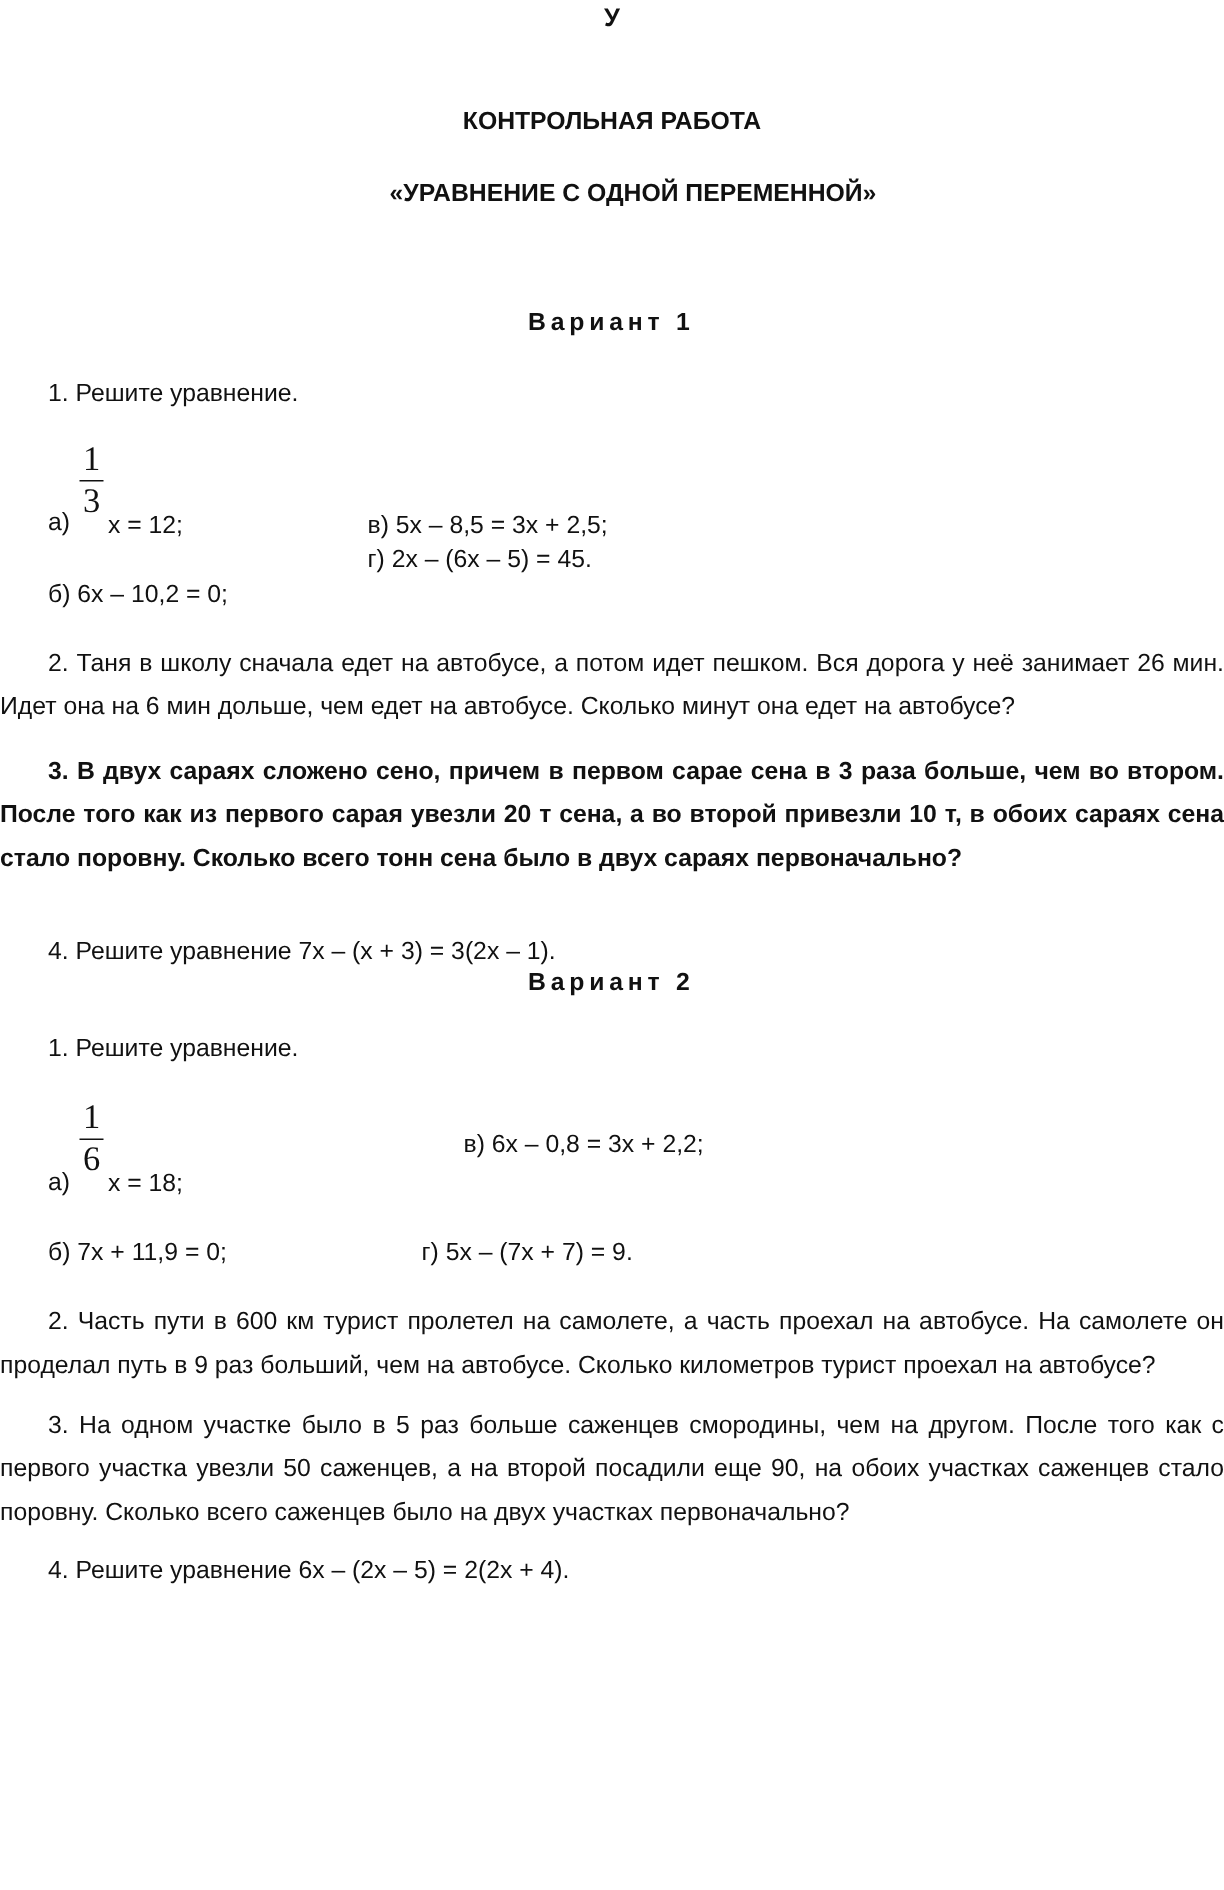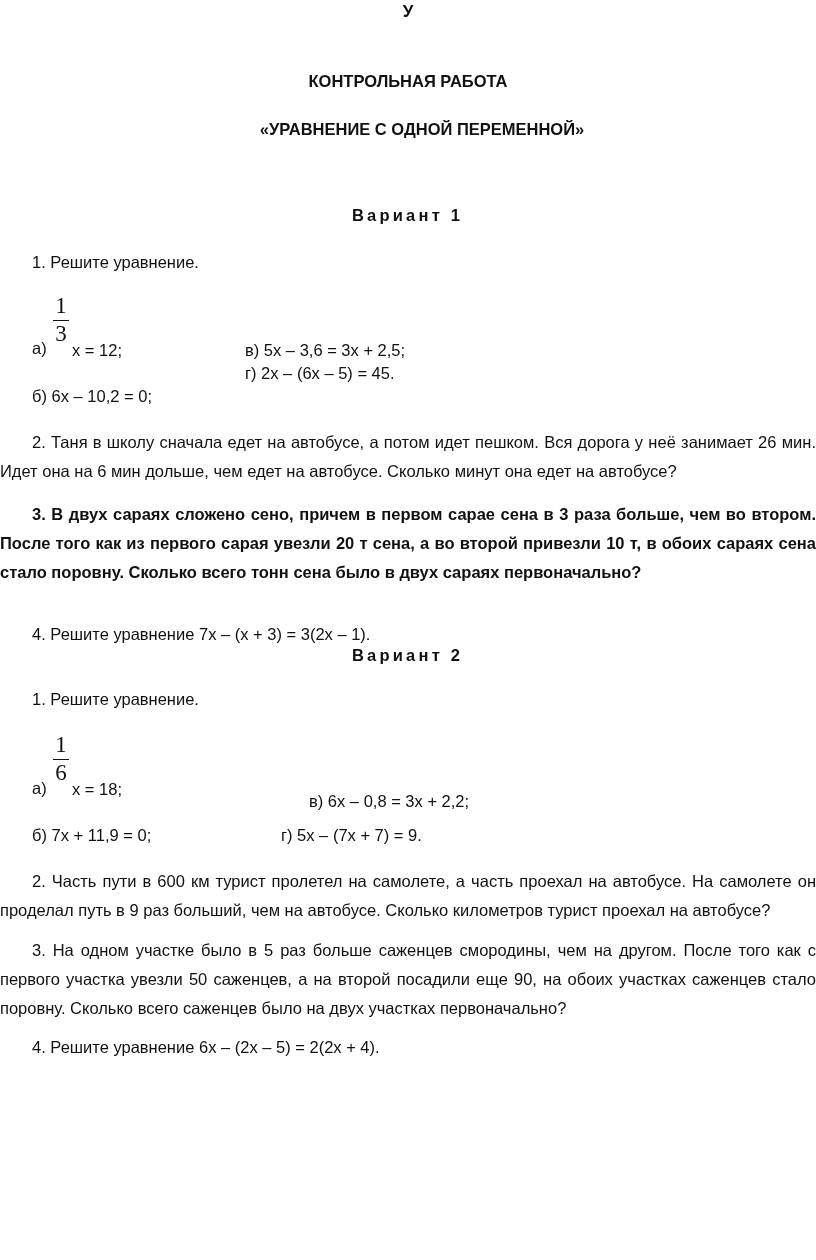--- a/index.html
+++ b/index.html
@@ -56,21 +56,21 @@
   <div class="abs" style="top:339px; left:32px;">а)</div>
   <div class="frac" style="top:294px; left:52px;">
     <span class="num">1</span>
     <span class="bar"></span>
     <span class="den">3</span>
   </div>
   <div class="abs" style="top:341px; left:72px;">x = 12;</div>
 
   <div class="abs" style="top:341px; left:245px;">
     <span>в)</span>
-    <span>5x – 3,6 = 3x + 2,5;</span>
+    <span>5x – 8,5 = 3x + 2,5;</span>
   </div>
 
   <div class="abs" style="top:387px; left:32px;text-align:right;">
     <span>б)</span>
     <span>6x – 10,2 = 0;</span>
   </div>
   <div class="abs" style="top:364px; left:245px;">
     <span>г)</span>
     <span>2x – (6x – 5) = 45.</span>
   </div>
@@ -85,21 +85,21 @@
   <div class="abs" style="top:690px; left:32px;">1. Решите уравнение.</div>
 
   <div class="abs" style="top:779px; left:32px;">а)</div>
   <div class="frac" style="top:733px; left:52px;">
     <span class="num">1</span>
     <span class="bar"></span>
     <span class="den">6</span>
   </div>
   <div class="abs" style="top:780px; left:72px;">x = 18;</div>
 
-  <div class="abs" style="top:792px; left:309px;">
+  <div class="abs" style="top:754px; left:309px;">
     <span>в)</span>
     <span>6x – 0,8 = 3x + 2,2;</span>
   </div>
 
   <div class="abs" style="top:826px; left:32px;text-align:center;">
     <span>б)</span>
     <span>7x + 11,9 = 0;</span>
   </div>
   <div class="abs" style="top:826px; left:245px;margin-left:36px;">
     <span>г)</span>

